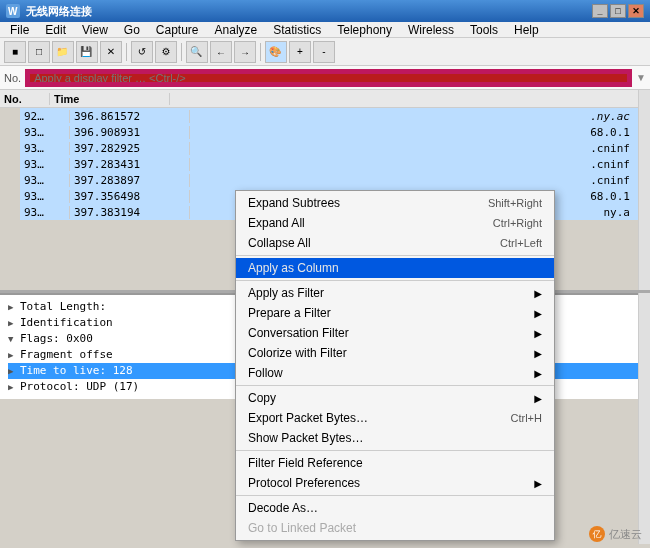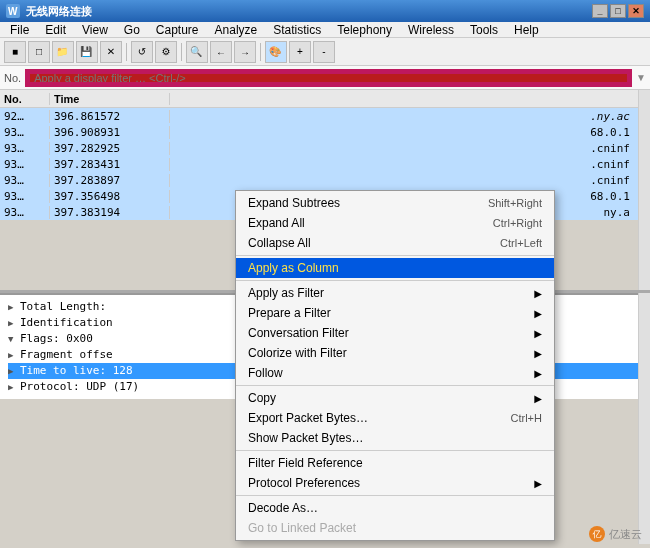--- a/index.html
+++ b/index.html
@@ -134,20 +134,21 @@
       height: 18px;
       align-items: center;
     }
     .col-no { width: 50px; padding: 0 4px; border-right: 1px solid #ccc; }
     .col-time { width: 120px; padding: 0 4px; border-right: 1px solid #ccc; }
     .col-rest { flex: 1; padding: 0 4px; }
 
     
     .packet-rows {
       overflow: hidden;
+      margin-left: 20px;
     }
     .packet-row {
       display: flex;
       height: 16px;
       align-items: center;
       font-size: 11px;
       font-family: monospace;
     }
     .packet-row:not(.selected) {
       background: #bbddff;
@@ -223,21 +224,21 @@
       display: flex;
       align-items: center;
       padding: 0 12px;
       font-size: 12px;
       cursor: pointer;
       justify-content: space-between;
       color: #000;
     }
     .ctx-item.highlighted {
       background: #0058e0;
-      color: #fde047;
+      color: #e5e5e5;
     }
     .ctx-item.disabled {
       color: #aaa;
       cursor: default;
     }
     .ctx-separator {
       height: 1px;
       background: #ccc;
       margin: 2px 0;
     }

